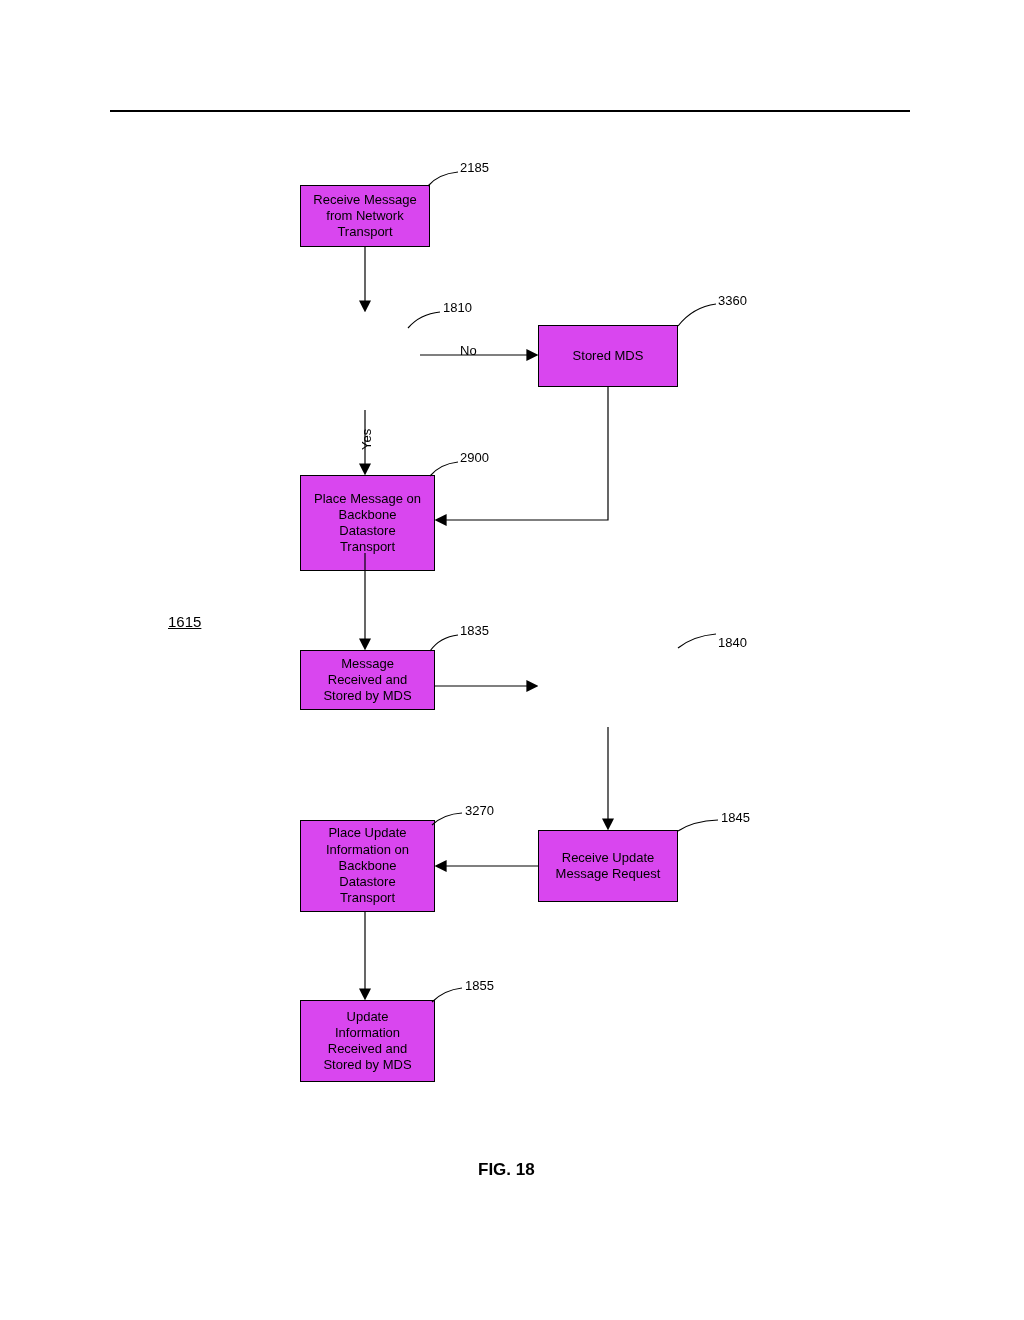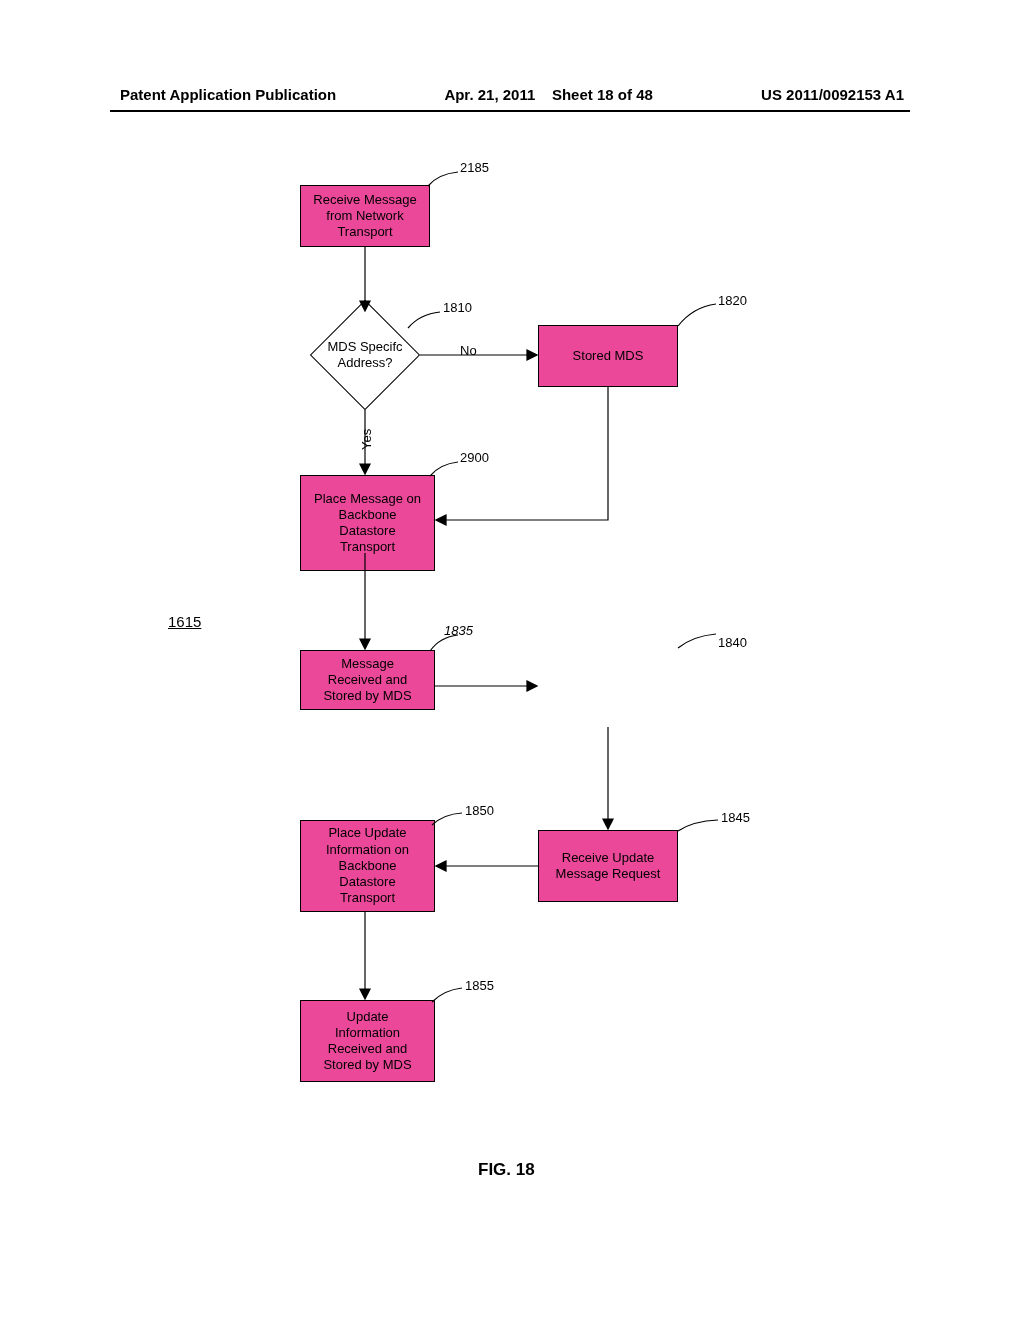--- a/index.html
+++ b/index.html
@@ -6,21 +6,21 @@
   html, body { width: 1024px; height: 1320px; background: #fff; font-family: Arial, Helvetica, sans-serif; }
   .page { position: relative; width: 1024px; height: 1320px; }
 
   .header { position: absolute; top: 86px; left: 0; width: 100%; }
   .header-line { display: flex; justify-content: space-between; padding: 0 120px; font-size: 15px; font-weight: bold; }
   .hr { position: absolute; top: 110px; left: 110px; width: 800px; height: 2px; background: #000; }
 
   .box {
     position: absolute;
     border: 1px solid #000;
-    background: #ec4899;
+    background: #d946ef;
     display: flex;
     align-items: center;
     justify-content: center;
     text-align: center;
     font-size: 13px;
     line-height: 1.25;
     padding: 6px;
   }
 
   .diamond {
@@ -75,93 +75,78 @@
   svg.leader { position: absolute; overflow: visible; }
 
   .arrow-line { stroke: #000; stroke-width: 1.2; fill: none; }
   .arrow-head { fill: #000; }
 </style>
 </head>
 <body>
 
 <div class="page">
 
-  <div class="header">
-    <div class="header-line">
-      <span>Patent Application Publication</span>
-      <span>
-        <span>Apr. 21, 2011</span>
-        &nbsp;&nbsp;
-        <span>Sheet 18 of 48</span>
-      </span>
-      <span>US 2011/0092153 A1</span>
-    </div>
-  </div>
   <div class="hr"></div>
 
   <div class="fig-ref" style="left:168px; top:613px;">1615</div>
 
   <div class="box" style="left:300px; top:185px; width:130px; height:62px;">
     <span>Receive Message<br>from Network<br>Transport</span>
   </div>
   <div class="ref-label" style="left:460px; top:160px;">2185</div>
   <svg class="leader" style="left:428px; top:170px; width:35px; height:20px;">
     <path class="arrow-line" d="M30 2 Q 10 4 0 16"></path>
   </svg>
 
-  <div class="diamond" style="left:310px; top:300px;">
-    <div class="diamond-shape"></div>
-    <div class="diamond-label">MDS Specifc<br>Address?</div>
-  </div>
   <div class="ref-label" style="left:443px; top:300px;">1810</div>
   <svg class="leader" style="left:408px; top:310px; width:35px; height:20px;">
     <path class="arrow-line" d="M32 2 Q 12 4 0 18"></path>
   </svg>
 
   <div class="box" style="left:538px; top:325px; width:140px; height:62px;">
     <span>Stored MDS</span>
   </div>
-  <div class="ref-label" style="left:718px; top:293px;">1820</div>
+  <div class="ref-label" style="left:718px; top:293px;">3360</div>
   <svg class="leader" style="left:678px; top:302px; width:40px; height:26px;">
     <path class="arrow-line" d="M38 2 Q 15 5 0 24"></path>
   </svg>
 
   <div class="box" style="left:300px; top:475px; width:135px; height:96px;">
     <span>Place Message on<br>Backbone<br>Datastore<br>Transport</span>
   </div>
   <div class="ref-label" style="left:460px; top:450px;">2900</div>
   <svg class="leader" style="left:430px; top:460px; width:32px; height:20px;">
     <path class="arrow-line" d="M28 2 Q 10 4 0 16"></path>
   </svg>
 
   <div class="box" style="left:300px; top:650px; width:135px; height:60px;">
     <span>Message<br>Received and<br>Stored by MDS</span>
   </div>
-  <div class="ref-label" style="left:444px; top:623px;font-style:italic;">1835</div>
+  <div class="ref-label" style="left:460px; top:623px;">1835</div>
   <svg class="leader" style="left:430px; top:633px; width:32px; height:20px;">
     <path class="arrow-line" d="M28 2 Q 10 4 0 18"></path>
   </svg>
 
   <div class="ref-label" style="left:718px; top:623px;margin-top:12px;">1840</div>
   <svg class="leader" style="left:678px; top:632px; width:40px; height:20px;">
     <path class="arrow-line" d="M38 2 Q 15 4 0 16"></path>
   </svg>
 
   <div class="box" style="left:538px; top:830px; width:140px; height:72px;">
     <span>Receive Update<br>Message Request</span>
   </div>
   <div class="ref-label" style="left:721px; top:810px;">1845</div>
   <svg class="leader" style="left:678px; top:818px; width:42px; height:16px;">
     <path class="arrow-line" d="M40 2 Q 15 3 0 13"></path>
   </svg>
 
   <div class="box" style="left:300px; top:820px; width:135px; height:92px;">
     <span>Place Update<br>Information on<br>Backbone<br>Datastore<br>Transport</span>
   </div>
-  <div class="ref-label" style="left:465px; top:803px;">1850</div>
+  <div class="ref-label" style="left:465px; top:803px;">3270</div>
   <svg class="leader" style="left:432px; top:811px; width:35px; height:18px;">
     <path class="arrow-line" d="M30 2 Q 12 3 0 14"></path>
   </svg>
 
   <div class="box" style="left:300px; top:1000px; width:135px; height:82px;">
     <span>Update<br>Information<br>Received and<br>Stored by MDS</span>
   </div>
   <div class="ref-label" style="left:465px; top:978px;">1855</div>
   <svg class="leader" style="left:432px; top:986px; width:35px; height:20px;">
     <path class="arrow-line" d="M30 2 Q 12 4 0 16"></path>

